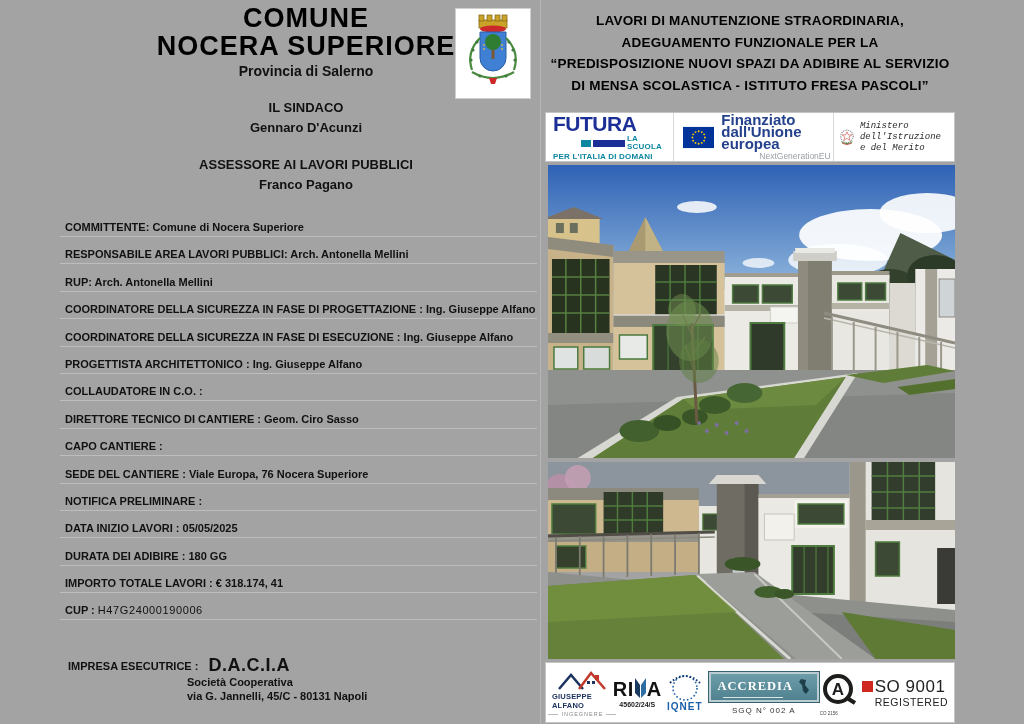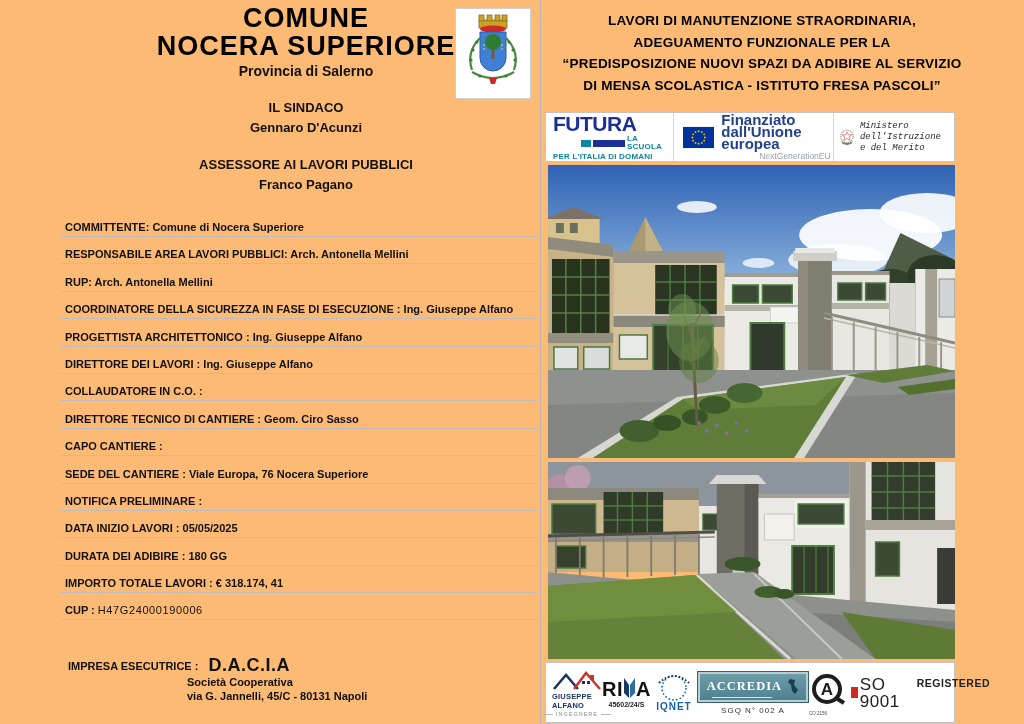--- a/index.html
+++ b/index.html
@@ -1,18 +1,18 @@
 <!DOCTYPE html>
 <html><head>
 <meta charset="utf-8">
 <style>
   * { margin:0; padding:0; box-sizing:border-box; }
   html,body { background:#fff; }
   body { font-family:"Liberation Sans", sans-serif; color:#111; }
-  .sign { position:relative; width:1024px; height:724px; background:#fdba74; overflow:hidden; }
+  .sign { position:relative; width:1024px; height:724px; background:#a3a3a3; overflow:hidden; }
 
   
   .divider { position:absolute; left:540px; top:0; width:1px; height:724px; background:#b5b5b5; }
 
   .muni-header { position:absolute; left:66px; top:4px; width:480px; text-align:center; }
   .muni-title { font-size:27px; font-weight:bold; letter-spacing:1px; line-height:28px; color:#000; }
   .muni-prov { font-size:14px; font-weight:bold; margin-top:3px; }
   .muni-role { font-size:13px; font-weight:bold; margin-top:0; }
   .role-sindaco { margin-top:21px; }
   .role-assessore { margin-top:22px; }
@@ -29,21 +29,21 @@
   .contractor { position:absolute; left:68px; top:655px; width:470px; }
   .contractor-line1 { display:flex; align-items:flex-start; }
   .contractor-label { font-size:11px; font-weight:bold; padding-top:5px; }
   .contractor-name { font-size:18px; font-weight:bold; margin-left:10px; letter-spacing:0.5px; }
   .contractor-details { margin-left:119px; margin-top:0px; }
   .contractor-details div { font-size:11px; font-weight:bold; line-height:13.5px; }
 
   
   .right-col { position:absolute; left:545px; top:0; width:410px; height:724px; }
 
-  .proj-title { position:absolute; top:10px; left:12px; width:100%; text-align:center; }
+  .proj-title { position:absolute; top:10px; left:0; width:100%; text-align:center; }
   .pt-line { font-size:13.5px; font-weight:bold; line-height:21.5px; letter-spacing:0.2px; color:#000; }
 
   .fund-band { position:absolute; top:112px; left:0; width:410px; height:50px; border:1px solid #c4c4c4; background:#fff; display:flex; }
   .fund-cell { display:flex; align-items:center; height:100%; }
   .fund-cell + .fund-cell { border-left:1px solid #d8d8d8; }
   .cell-futura { width:127px; padding-left:7px; }
   .cell-eu { width:160px; padding-left:9px; gap:7px; }
   .cell-min { width:120px; padding-left:4px; gap:4px; }
 
   .futura-stack { line-height:1; }
@@ -78,25 +78,25 @@
   .iqnet-label { font-size:10px; font-weight:800; color:#1a5fa8; letter-spacing:1px; margin-top:-6px; }
 
   .accredia-box { width:112px; height:32px; background:linear-gradient(180deg,#6f9fab,#4d7f8d); border:1px solid #35606d; box-shadow:inset 0 0 0 2px #b9cdd2; display:flex; align-items:center; justify-content:center; gap:5px; position:relative; }
   .accredia-name { color:#fff; font-size:12.5px; font-weight:bold; letter-spacing:1px;font-family:Liberation Serif, serif; }
   .accredia-tagline { position:absolute; bottom:4px; left:14px; width:60px; border-top:1px solid rgba(255,255,255,0.8); }
   .accredia-sub { font-size:8px; color:#333; margin-top:3px; letter-spacing:1px; }
 
   .iso { flex-direction:row; gap:4px; align-items:center; }
   .iso-mark { position:relative; }
   .iso-small { position:absolute; bottom:-2px; left:0; font-size:4.5px; color:#444; }
-  .iso-text-col { display:flex; flex-direction:row; line-height:1; }
+  .iso-text-col { display:flex; flex-direction:column; line-height:1; }
   .iso-row1 { display:flex; align-items:center; gap:2px; }
   .iso-redsq { width:11px; height:11px; background:#cf2820; }
   .iso-9001 { font-size:17px; color:#222; letter-spacing:0.5px; }
-  .iso-reg { font-size:10.5px; color:#222; letter-spacing:0.5px; margin-top:2px; margin-left:13px;font-weight:bold; }
+  .iso-reg { font-size:10.5px; color:#222; letter-spacing:0.5px; margin-top:2px; margin-left:13px; }
 </style>
 </head>
 <body>
 
 <div class="sign">
 
   <div class="divider"></div>
 
   <div class="muni-header">
     <div class="muni-title">COMUNE</div>
@@ -148,29 +148,29 @@
     </div>
       <div class="field-row">
       <span class="field-text"><span class="f-label">RESPONSABILE AREA LAVORI PUBBLICI:</span> <span class="f-value">Arch. Antonella Mellini</span></span>
       <span class="u"></span>
     </div>
       <div class="field-row">
       <span class="field-text"><span class="f-label">RUP:</span> <span class="f-value">Arch. Antonella Mellini</span></span>
       <span class="u"></span>
     </div>
       <div class="field-row">
+      <span class="field-text"><span class="f-label">COORDINATORE DELLA SICUREZZA IN FASE DI PROGETTAZIONE :</span> <span class="f-value">Ing. Giuseppe Alfano</span></span>
+      <span class="u"></span>
+    </div>
+      <div class="field-row">
       <span class="field-text"><span class="f-label">COORDINATORE DELLA SICUREZZA IN FASE DI ESECUZIONE :</span> <span class="f-value">Ing. Giuseppe Alfano</span></span>
       <span class="u"></span>
     </div>
       <div class="field-row">
       <span class="field-text"><span class="f-label">PROGETTISTA ARCHITETTONICO :</span> <span class="f-value">Ing. Giuseppe Alfano</span></span>
-      <span class="u"></span>
-    </div>
-      <div class="field-row">
-      <span class="field-text"><span class="f-label">DIRETTORE DEI LAVORI :</span> <span class="f-value">Ing. Giuseppe Alfano</span></span>
       <span class="u"></span>
     </div>
       <div class="field-row">
       <span class="field-text"><span class="f-label">COLLAUDATORE IN C.O. :</span> <span class="f-value"></span></span>
       <span class="u"></span>
     </div>
       <div class="field-row">
       <span class="field-text"><span class="f-label">DIRETTORE TECNICO DI CANTIERE :</span> <span class="f-value">Geom. Ciro Sasso</span></span>
       <span class="u"></span>
     </div>

